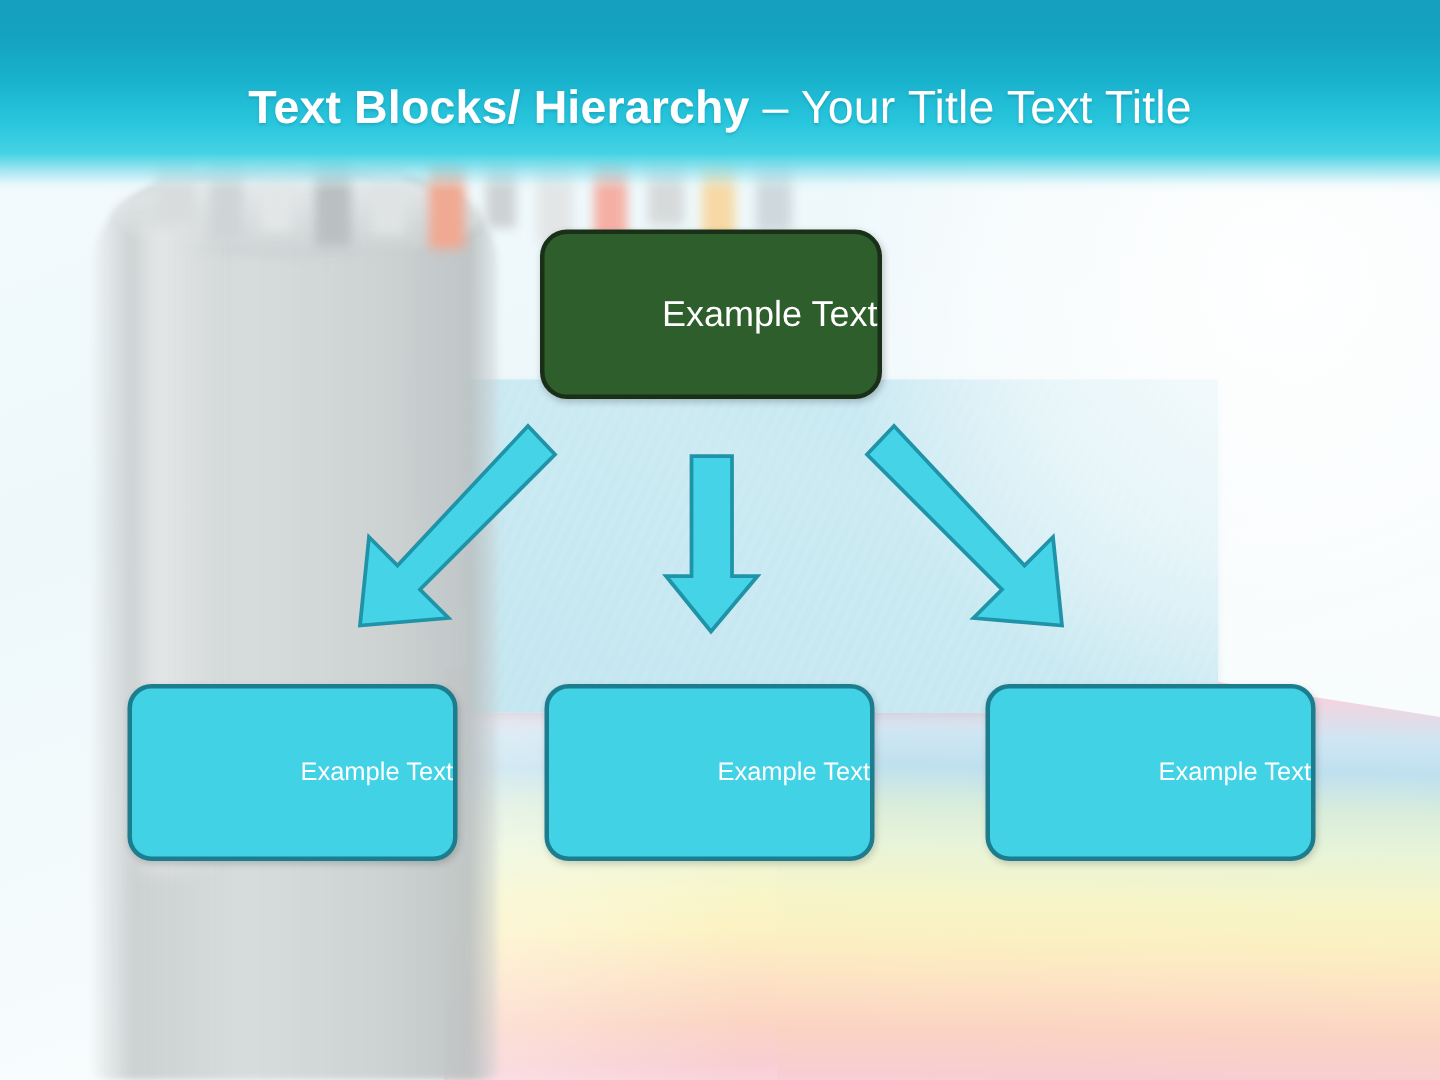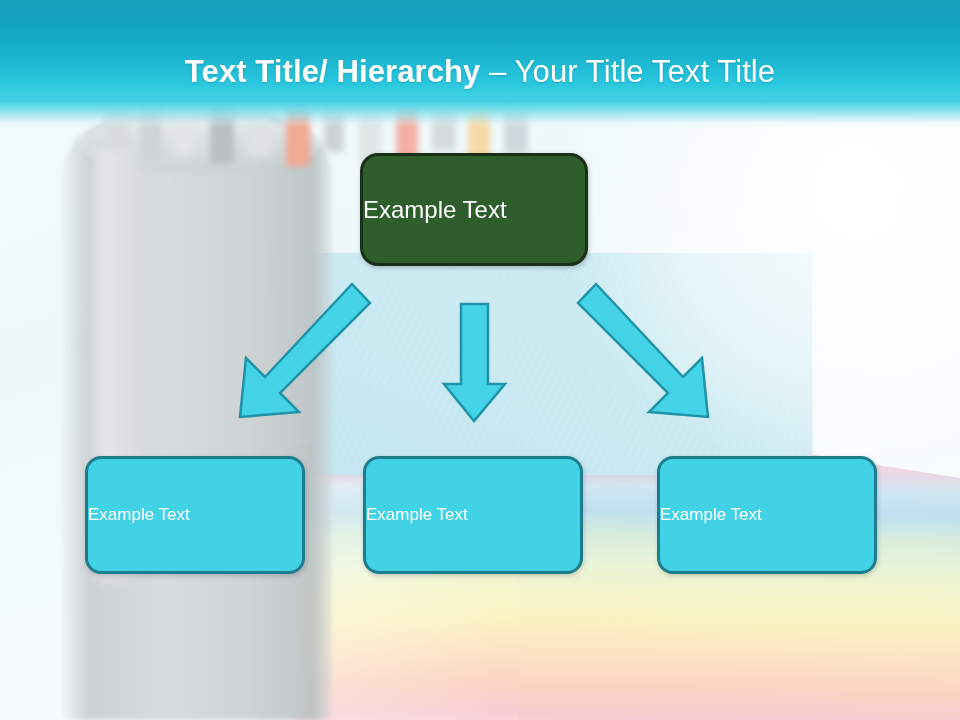--- a/index.html
+++ b/index.html
@@ -197,21 +197,21 @@
     text-shadow: 0 1px 2px rgba(0,80,100,0.22);
   }
   .title .t-bold { font-weight: bold; }
   .title .t-light { font-weight: normal; }
 
   
   .node {
     position: absolute;
     display: flex;
     align-items: center;
-    justify-content: flex-start;
+    justify-content: flex-end;
     box-sizing: border-box;
     color: #ffffff;
     text-align: center;
     border-radius: 16px;
   }
   .node-root {
     left: 360px; top: 153px;
     width: 228px; height: 113px;
     background: #2e5e2b;
     border: 3px solid #1a2f18;
@@ -278,21 +278,21 @@
       <div class="pencil" style="left:346px;width:24px;height:42px;background:#d6dadb;"></div>
       <div class="pencil" style="left:382px;width:22px;height:56px;background:#f7d9a6;"></div>
       <div class="pencil" style="left:418px;width:24px;height:46px;background:#cfd9dd;"></div>
     </div>
 
     <div class="bg-glow"></div>
   </div>
 
   <div class="banner"></div>
   <div class="title">
-    <span class="t-bold">Text Title/ Hierarchy</span><span class="t-light"> – </span><span class="t-light">Your Title Text Title</span>
+    <span class="t-bold">Text Blocks/ Hierarchy</span><span class="t-light"> – </span><span class="t-light">Your Title Text Title</span>
   </div>
 
   <svg class="arrow-svg" viewBox="0 0 960 720">
 
     <polygon class="arrow-shape" points="352,284 370,303 280,393 299,412 240,417 246,358 265,377"></polygon>
 
     <polygon class="arrow-shape" points="461,304 488,304 488,384 505,384 474,421 444,384 461,384"></polygon>
 
     <polygon class="arrow-shape" points="596,284 578,303 668,393 649,412 708,417 702,358 683,377"></polygon>
   </svg>

